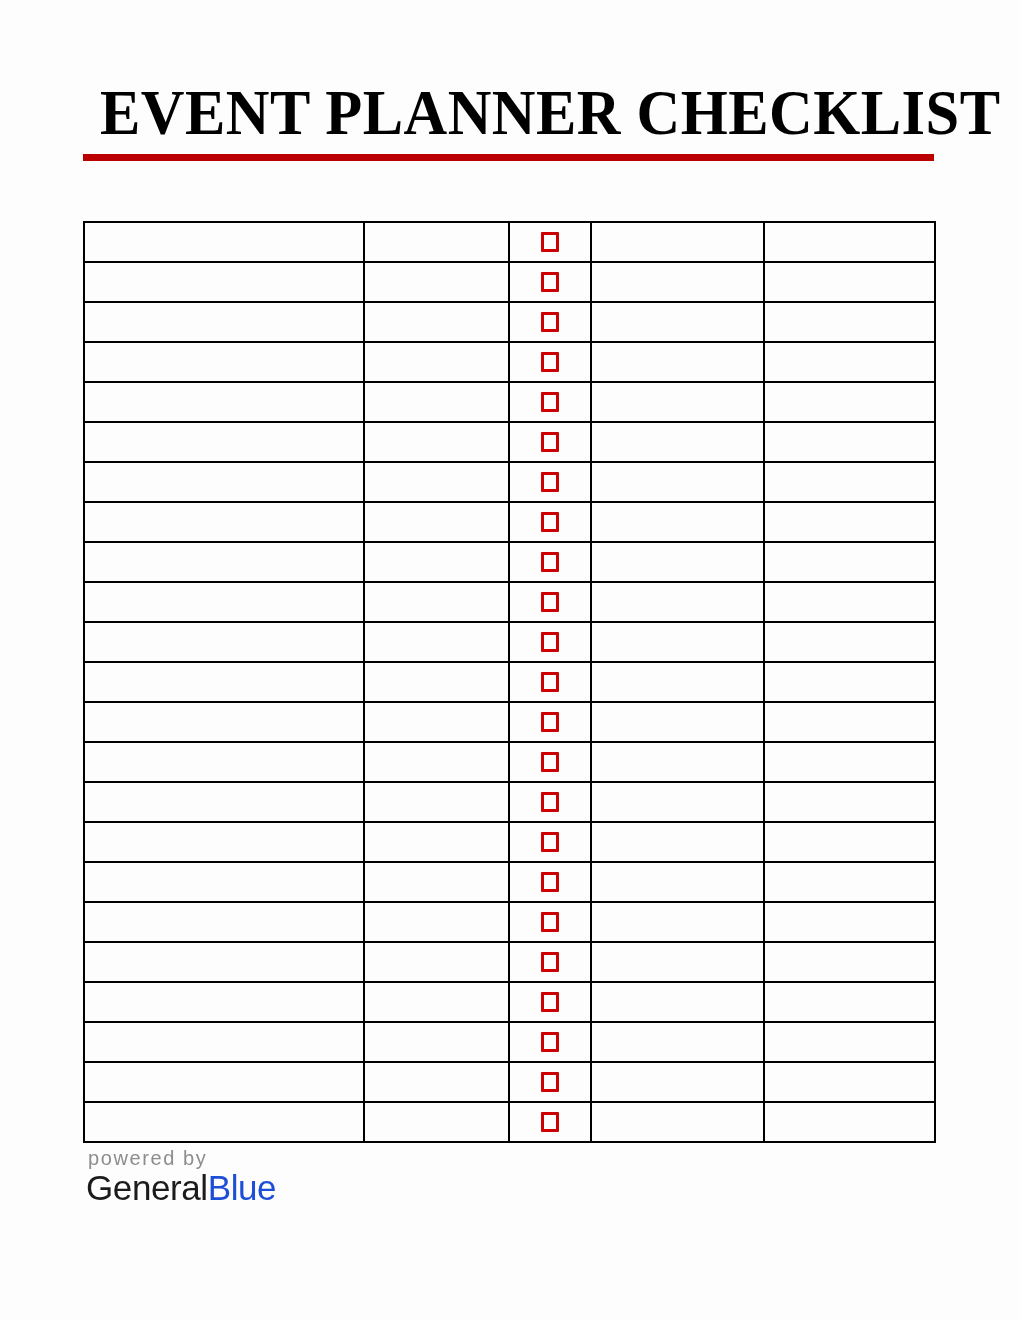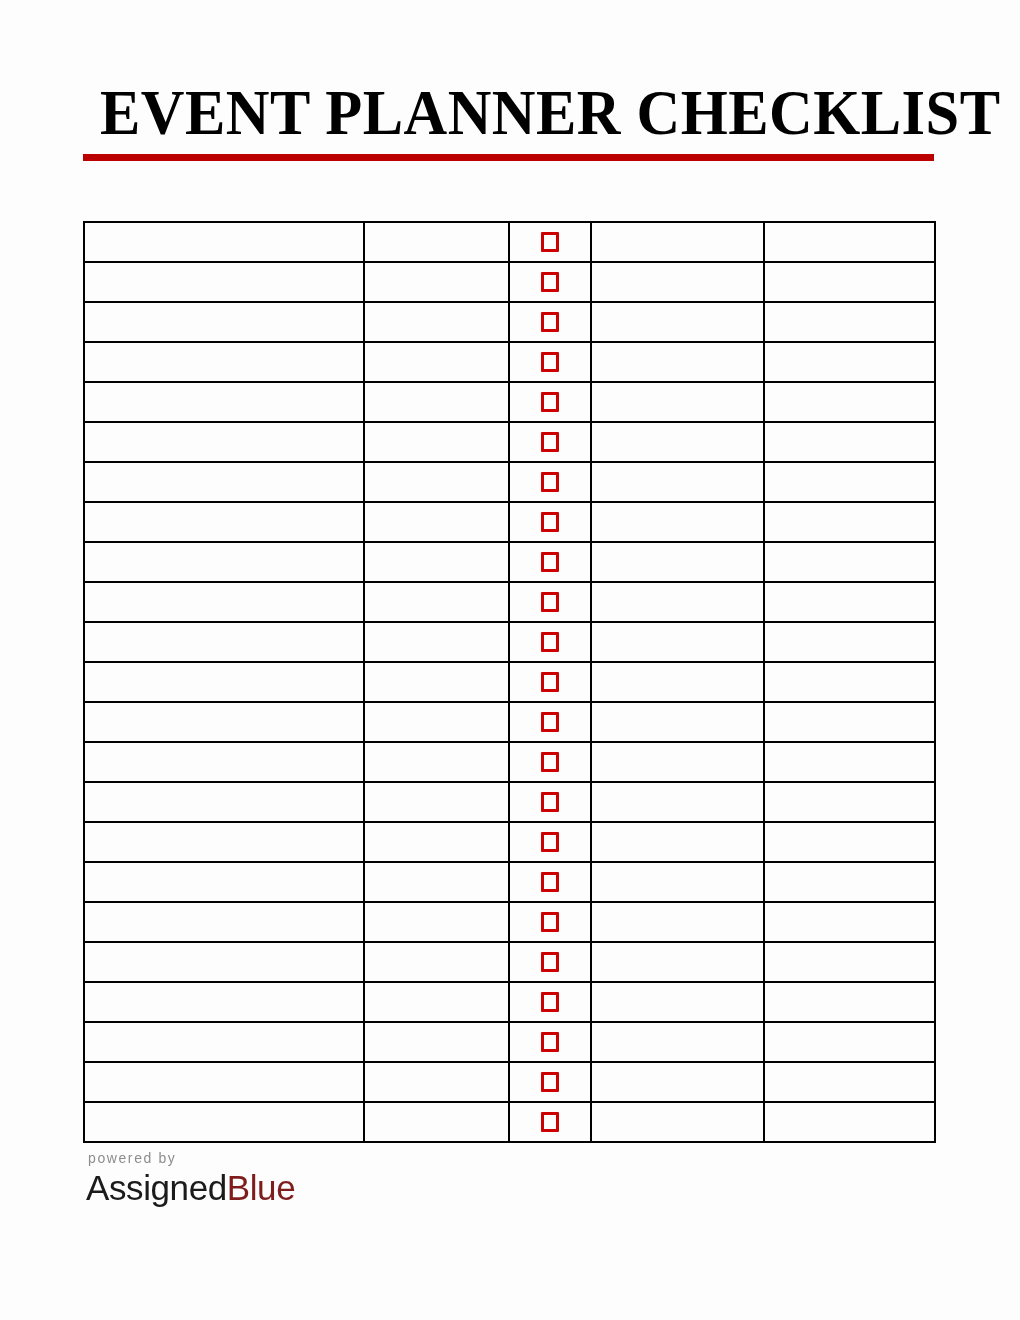--- a/index.html
+++ b/index.html
@@ -119,21 +119,21 @@
   }
 
   
   .footer-logo {
     position: absolute;
     left: 86px;
     top: 1150px;
   }
   .powered-by {
     font-family: "Liberation Sans", sans-serif;
-    font-size: 14px;
+    font-size: 20px;
     letter-spacing: 1.6px;
     color: #8d8d8d;
     line-height: 16px;
     margin: 0 0 2px 2px;
   }
   .brand {
     font-family: "Liberation Sans", sans-serif;
     font-size: 35px;
     line-height: 40px;
     font-weight: normal;
@@ -508,17 +508,17 @@
           <td>
             <span class="cell-text"></span>
           </td>
         </tr>
       </tbody>
   </table>
 
   <div class="footer-logo">
     <div class="powered-by">powered by</div>
     <div class="brand">
-      <span class="brand-general">Assigned</span><span class="brand-blue" style="color: #7f1d1d;">Blue</span>
+      <span class="brand-general">General</span><span class="brand-blue" style="color: #1d4ed8;">Blue</span>
     </div>
   </div>
 
 </div>
 
 </body></html>

